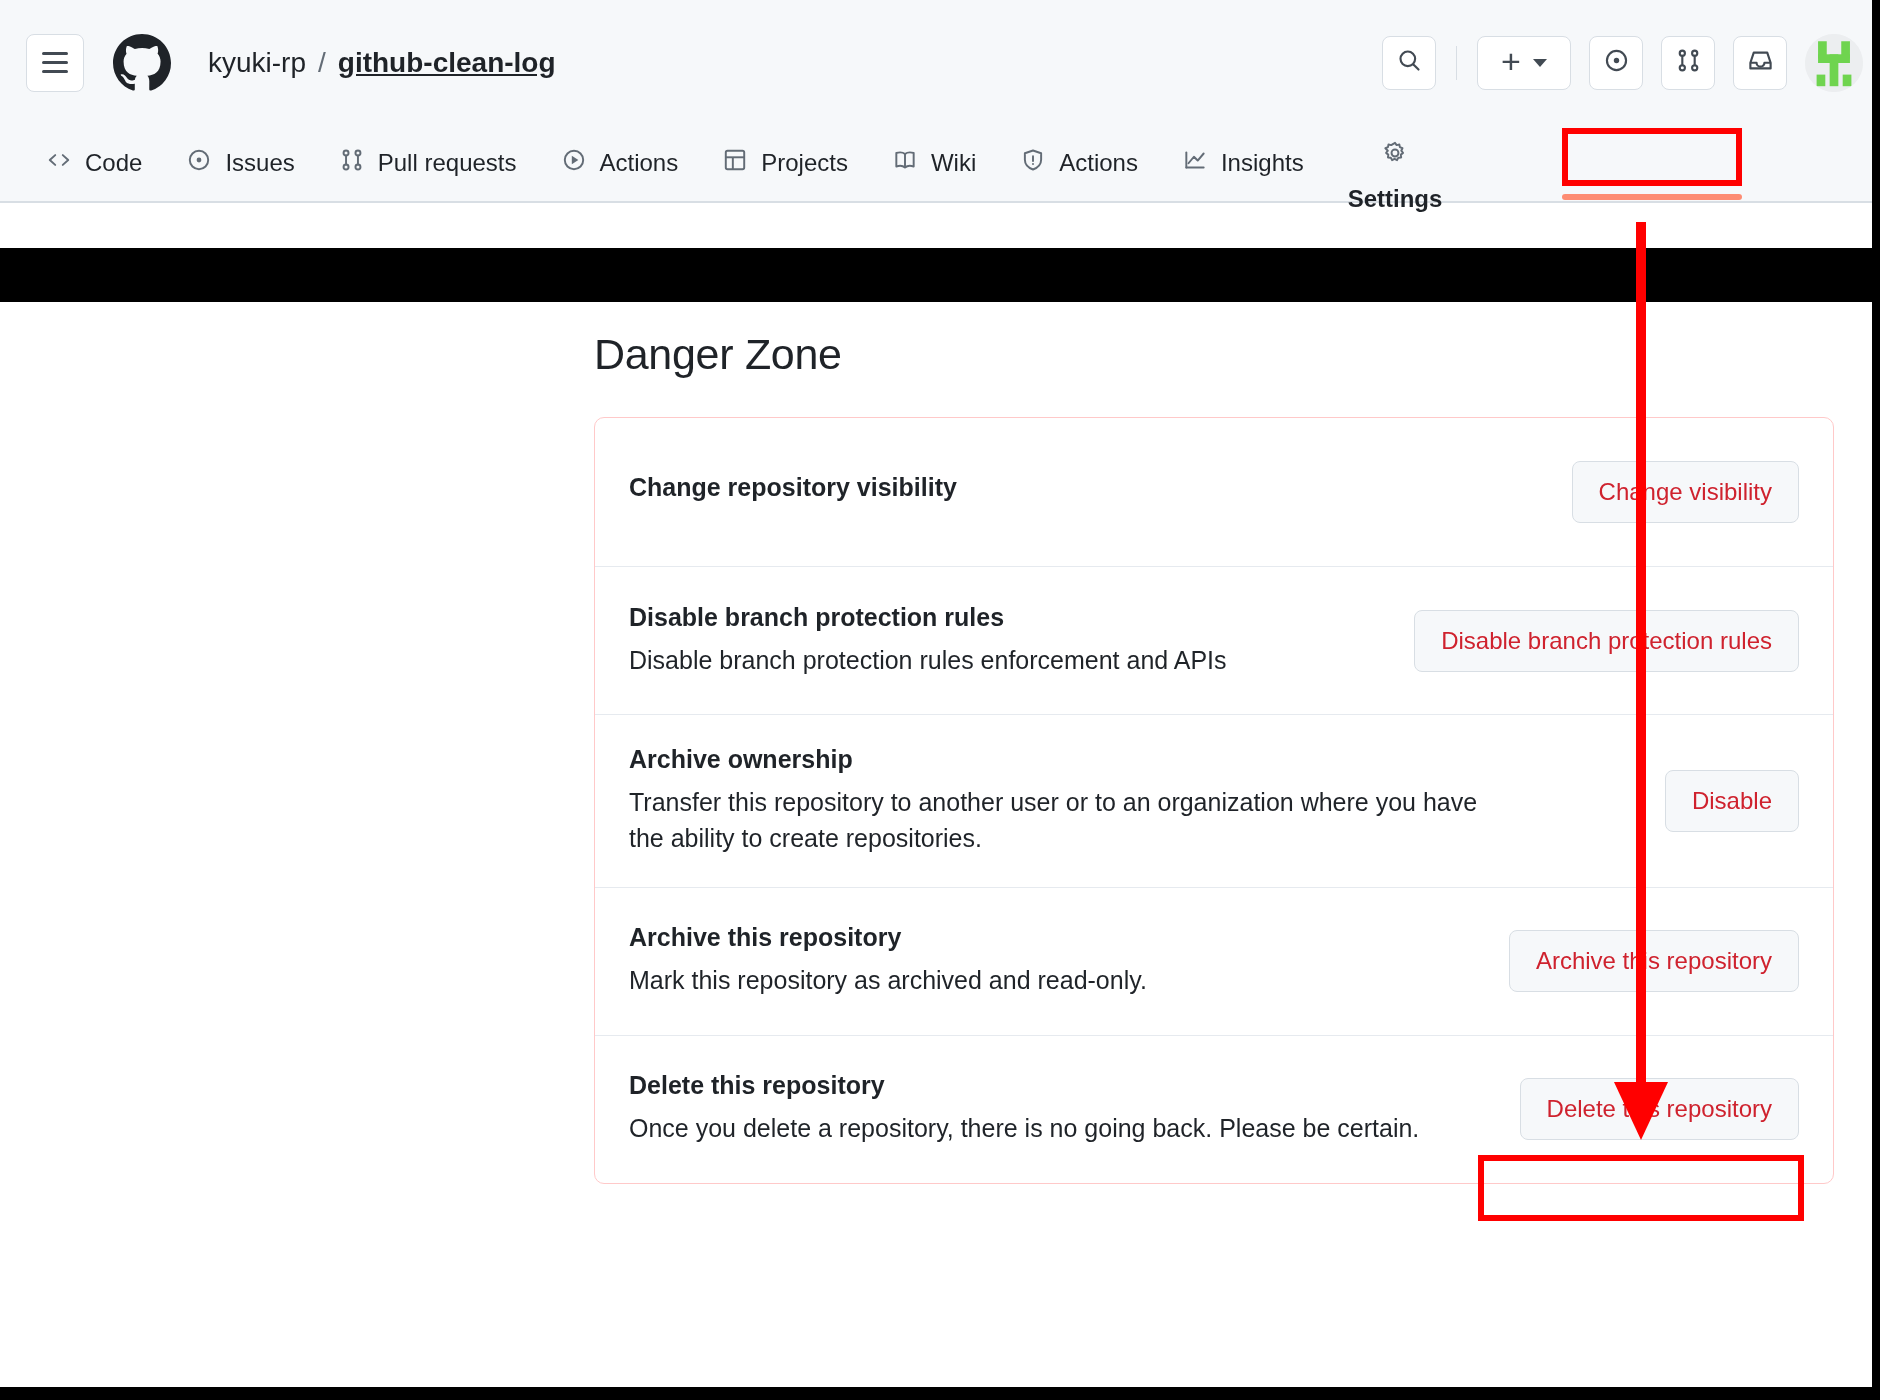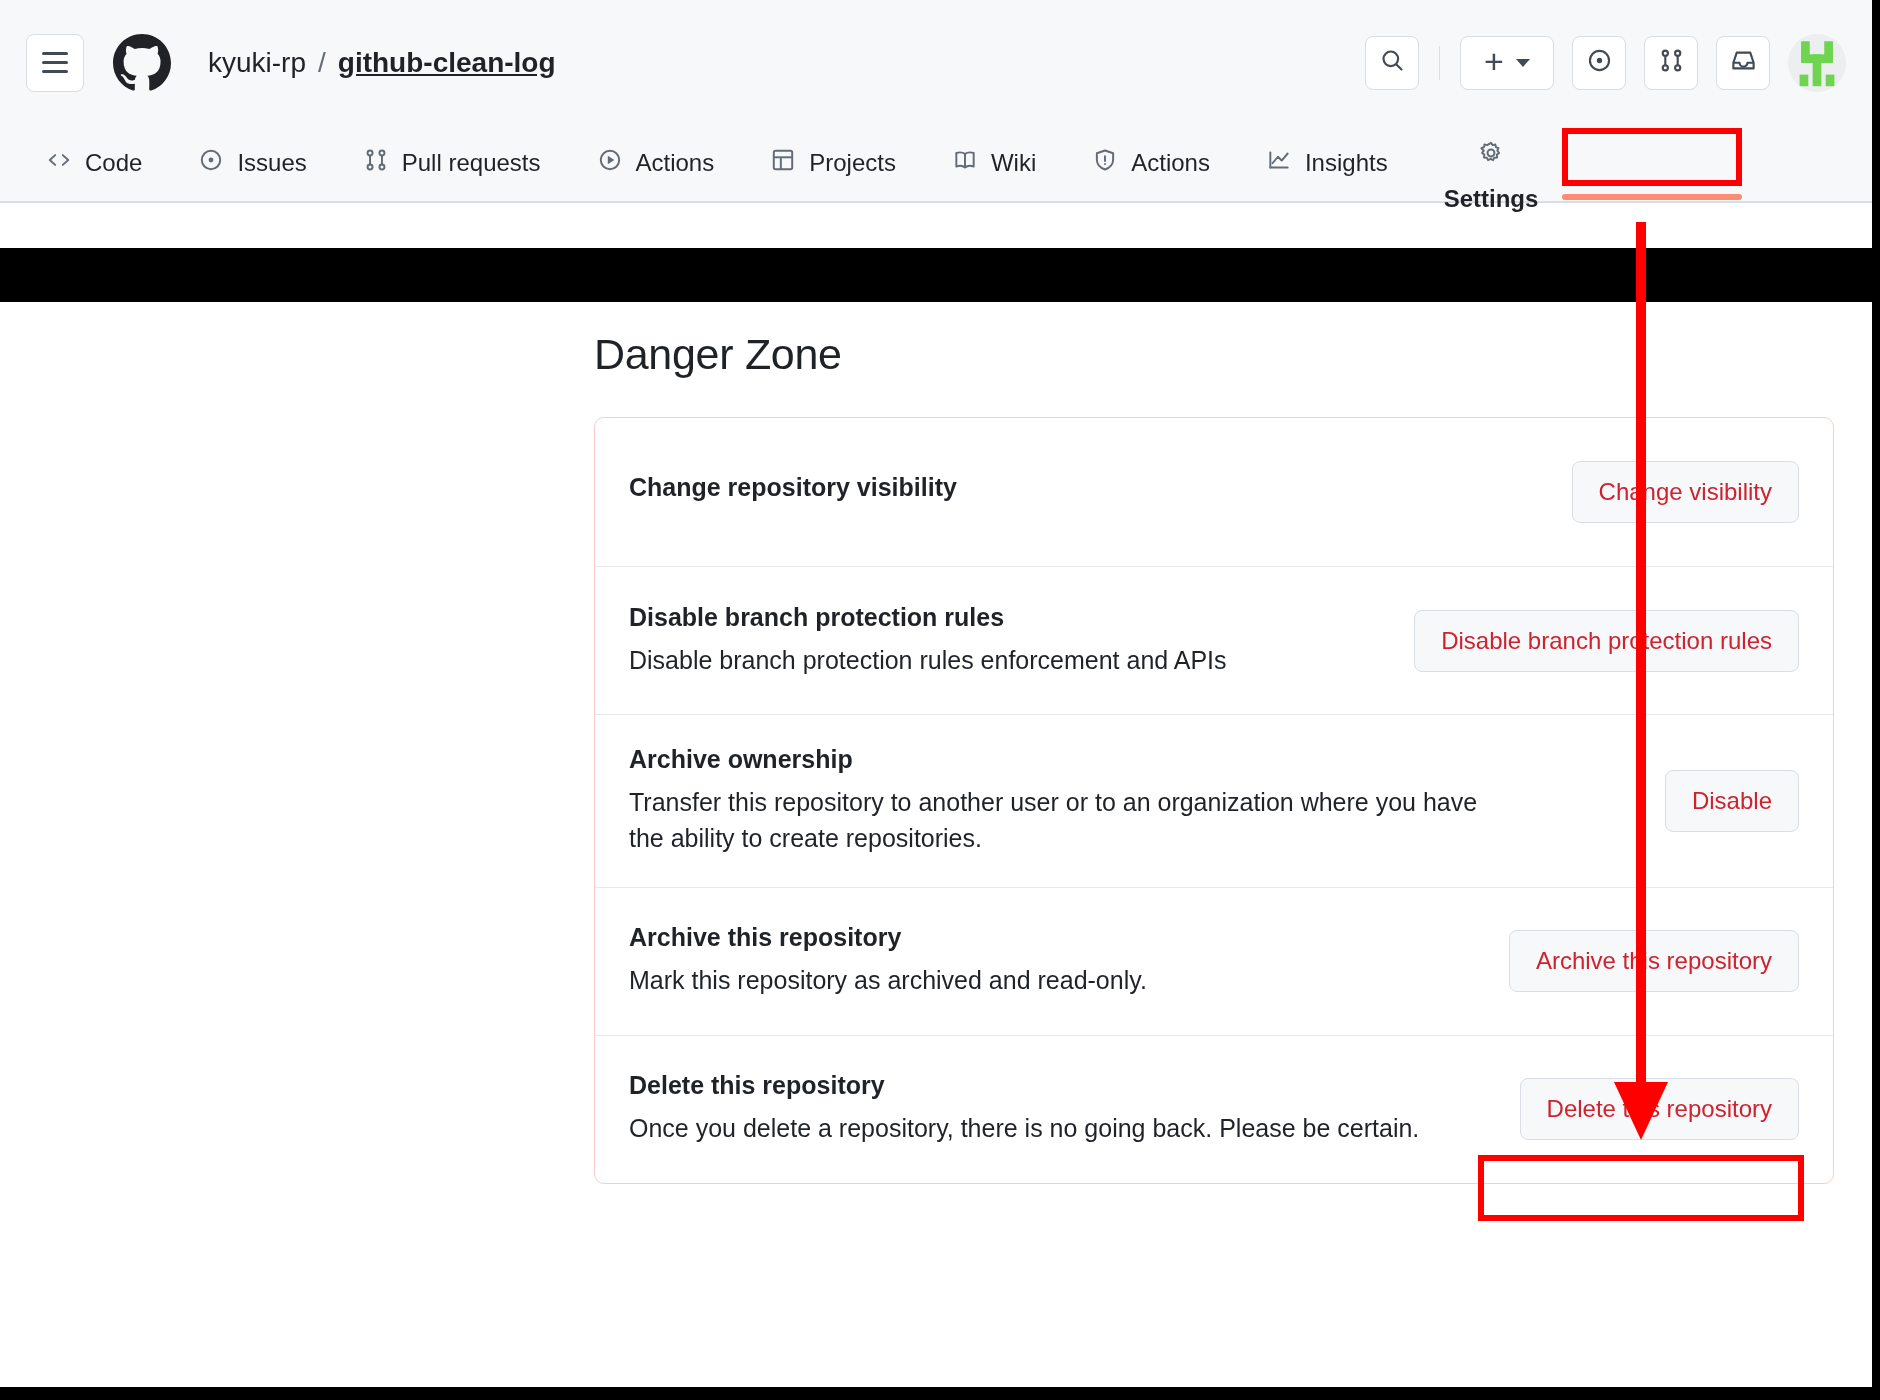--- a/index.html
+++ b/index.html
@@ -21,21 +21,21 @@
 
   
   .gh-header {
     position: absolute;
     left: 0; top: 0;
     width: 1872px;
     height: 125px;
     background: #f6f8fa;
     display: flex;
     align-items: center;
-    padding: 0 26px 0 26px;
+    padding: 0 9px 0 26px;
   }
 
   .hamburger-btn {
     width: 58px;
     height: 58px;
     border: 1px solid #d8dee4;
     border-radius: 8px;
     background: #ffffff;
     display: flex;
     align-items: center;
@@ -133,21 +133,21 @@
   .repo-nav {
     position: absolute;
     left: 0; top: 125px;
     width: 1872px;
     height: 78px;
     background: #f6f8fa;
     border-bottom: 2px solid #d8dee4;
     display: flex;
     align-items: center;
     padding-left: 28px;
-    gap: 20px;
+    gap: 8px;
   }
 
   .tab {
     display: flex;
     align-items: center;
     gap: 13px;
     padding: 8px 18px;
     font-size: 24px;
     color: #1f2328;
     cursor: pointer;

